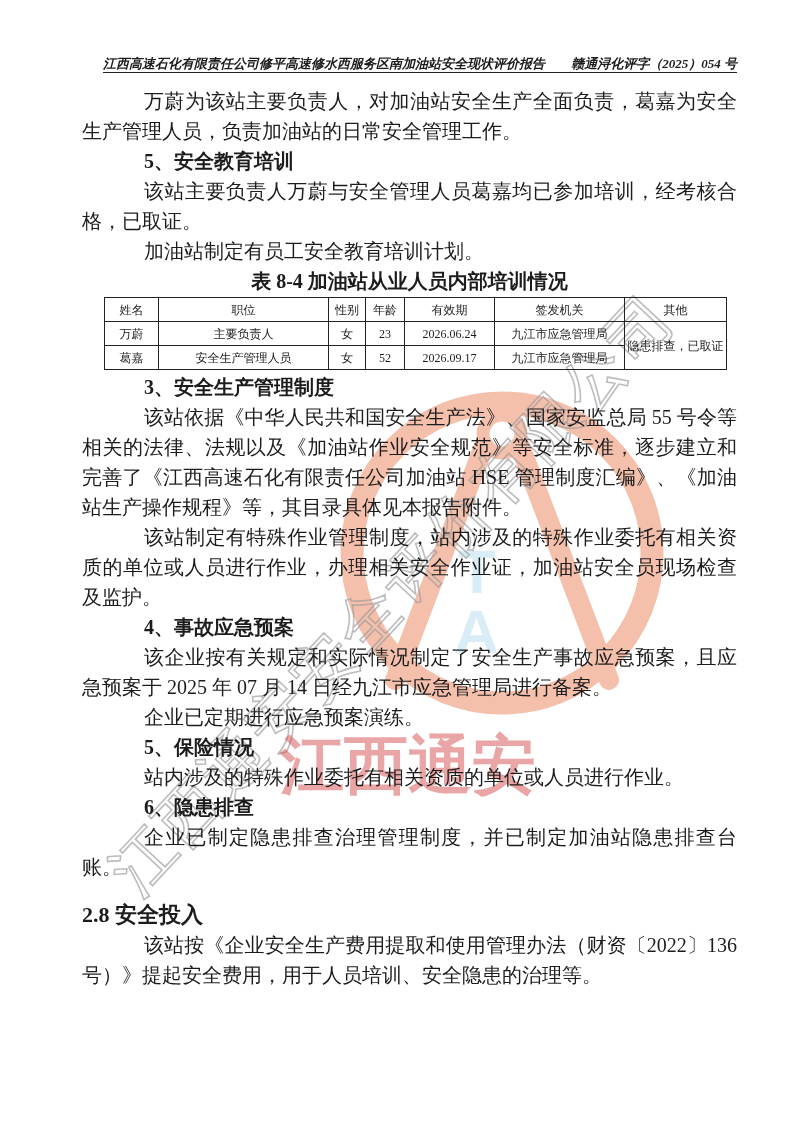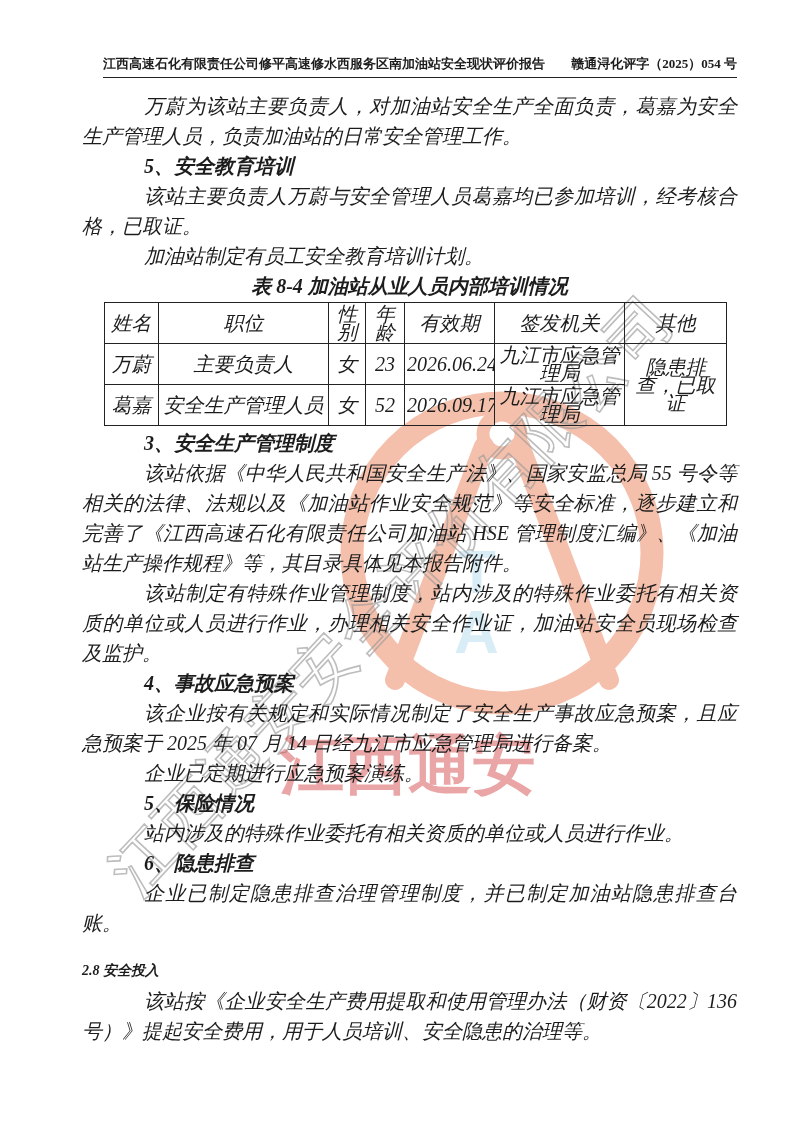--- a/index.html
+++ b/index.html
@@ -18,57 +18,55 @@
     position:absolute;left:280px;top:722px;
     font-size:64px;font-weight:bold;letter-spacing:0px;
     color:rgba(211,68,68,0.48);
     font-family:"Liberation Sans","DejaVu Sans",sans-serif;
     white-space:nowrap;
   }
   
   .content{position:relative;z-index:1;}
   .doc-header{
     margin:56px 63px 0 103px;
-    padding-bottom:5px;
     border-bottom:1.5px solid #222;
     display:flex;justify-content:space-between;align-items:flex-end;
-    font-size:13px;font-weight:bold;line-height:16px;
+    font-size:13px;font-weight:bold;line-height:16px;font-style:italic;
   }
   .doc-header .left{max-width:470px;}
   .doc-header .right{white-space:nowrap;}
   .body-text{
     margin:13px 63px 0 82px;
     width:655px;
     font-size:20px;line-height:30px;
     text-align:justify;
-    font-style:italic;
   }
   .para{margin:0;text-indent:62px;}
   .sec-head{margin:0;text-indent:62px;font-weight:bold;}
   .tbl-caption{margin:0;text-align:center;font-weight:bold;text-indent:0;}
   table.train{
     border-collapse:collapse;
     margin:1px 0 2px 22px;
     table-layout:fixed;
     width:622px;
-    font-size:20px;line-height:18px;
+    font-size:12px;line-height:18px;
     text-align:center;
   }
   table.train th,table.train td{
     border:1px solid #222;
     padding:2px 2px;
     font-weight:normal;
     height:19px;
     overflow:hidden;
   }
   .big-head{
     margin:18px 0 0 0;
     text-indent:0;
     font-weight:bold;
-    font-size:14px;
+    font-size:22px;
   }
   .page-num{
     position:absolute;left:82px;width:655px;top:1086px;
     text-align:center;font-size:15px;z-index:1;
   }
 </style>
 </head>
 <body>
 
 <div class="page">

